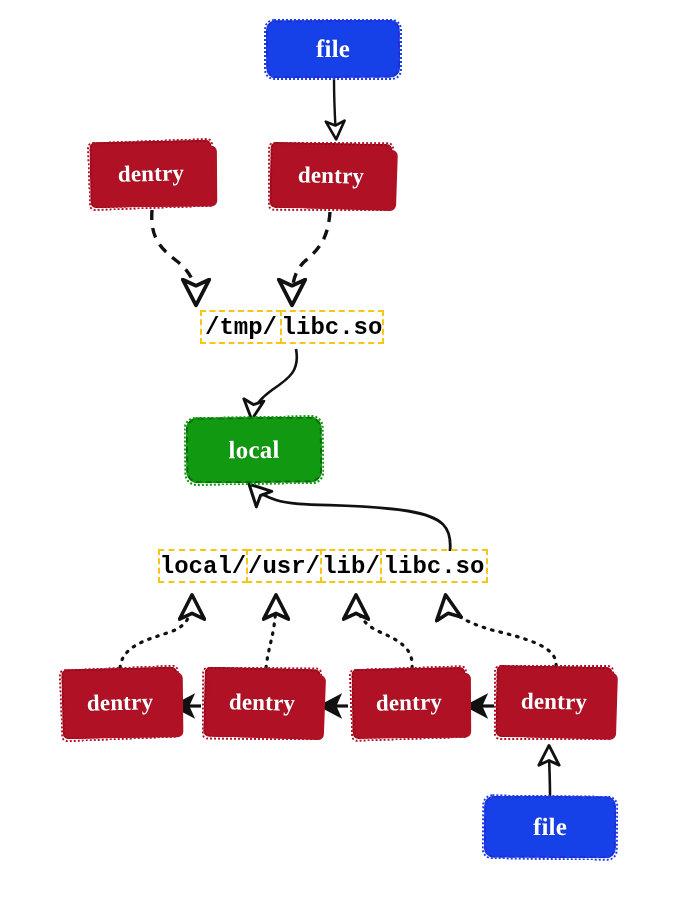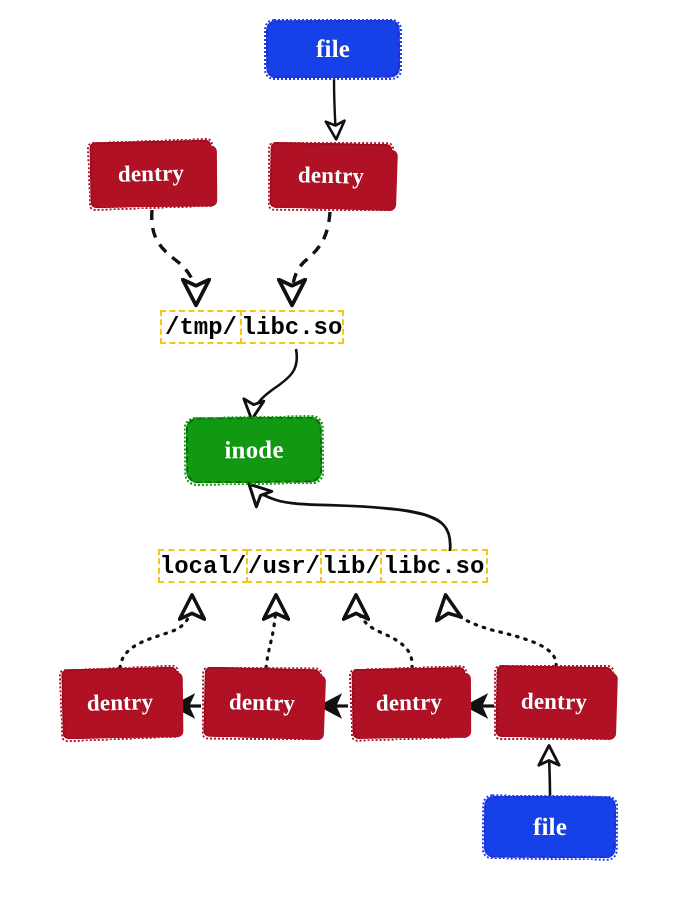--- a/index.html
+++ b/index.html
@@ -173,26 +173,26 @@
 
   <div class="node dentry" style="left:90px; top:141px; width:122px; height:66px; transform:rotate(-1.2deg);">
     <span class="label">dentry</span>
   </div>
 
   <div class="node dentry" style="left:270px; top:143px; width:122px; height:66px; transform:rotate(1.1deg);">
     <span class="label">dentry</span>
   </div>
 
   <div class="pathstrip tmp">
-    <span class="seg" style="width:82px;">/tmp/</span>
+    <span class="seg" style="width:82px;margin-left:40px;">/tmp/</span>
     <span class="seg" style="width:104px;">libc.so</span>
   </div>
 
   <div class="node inode" style="left:186px; top:417px; width:136px; height:66px; transform:rotate(-0.5deg);">
-    <span class="label">inode</span>
+    <span class="label">local</span>
   </div>
 
   <div class="pathstrip usr">
     <span class="seg" style="width:90px;">local/</span>
     <span class="seg" style="width:76px;">/usr/</span>
     <span class="seg" style="width:62px;">lib/</span>
     <span class="seg" style="width:108px;">libc.so</span>
   </div>
 
   <div class="node dentry" style="left:62px; top:668px; width:116px; height:70px; transform:rotate(-1.4deg);">

